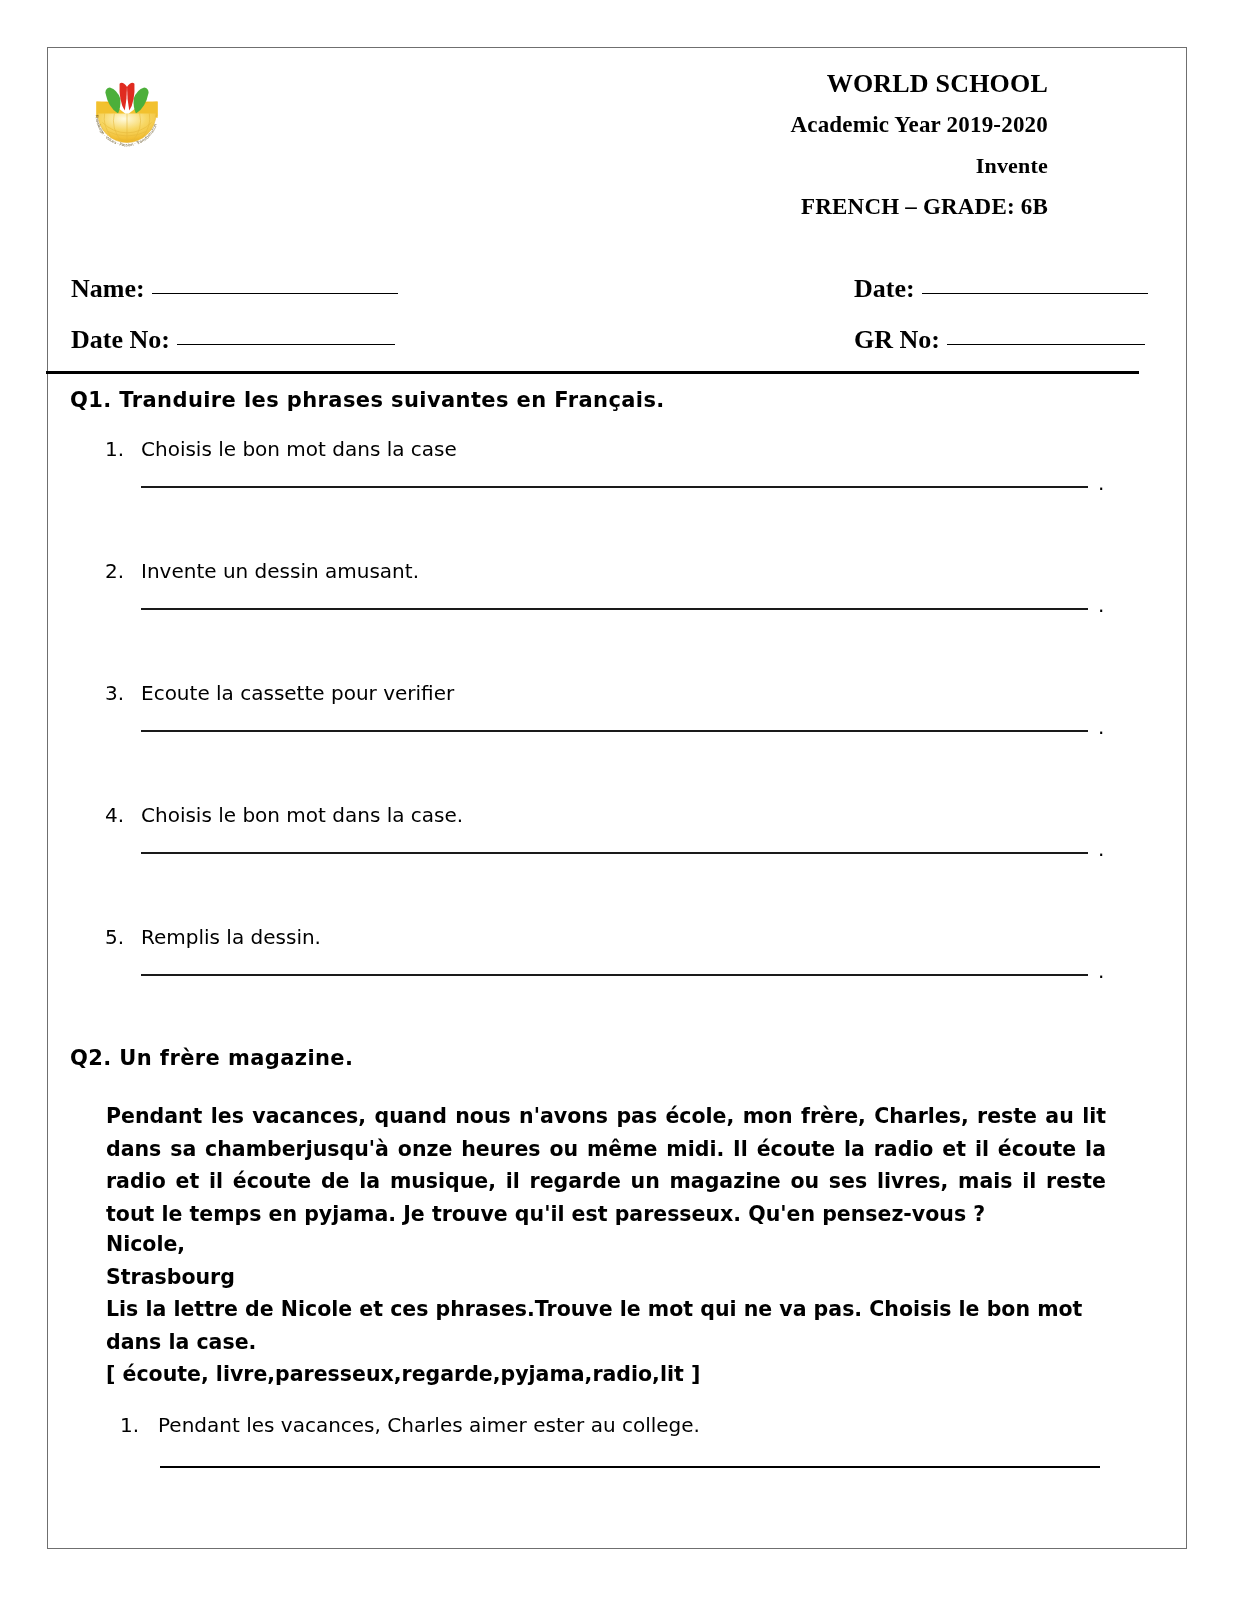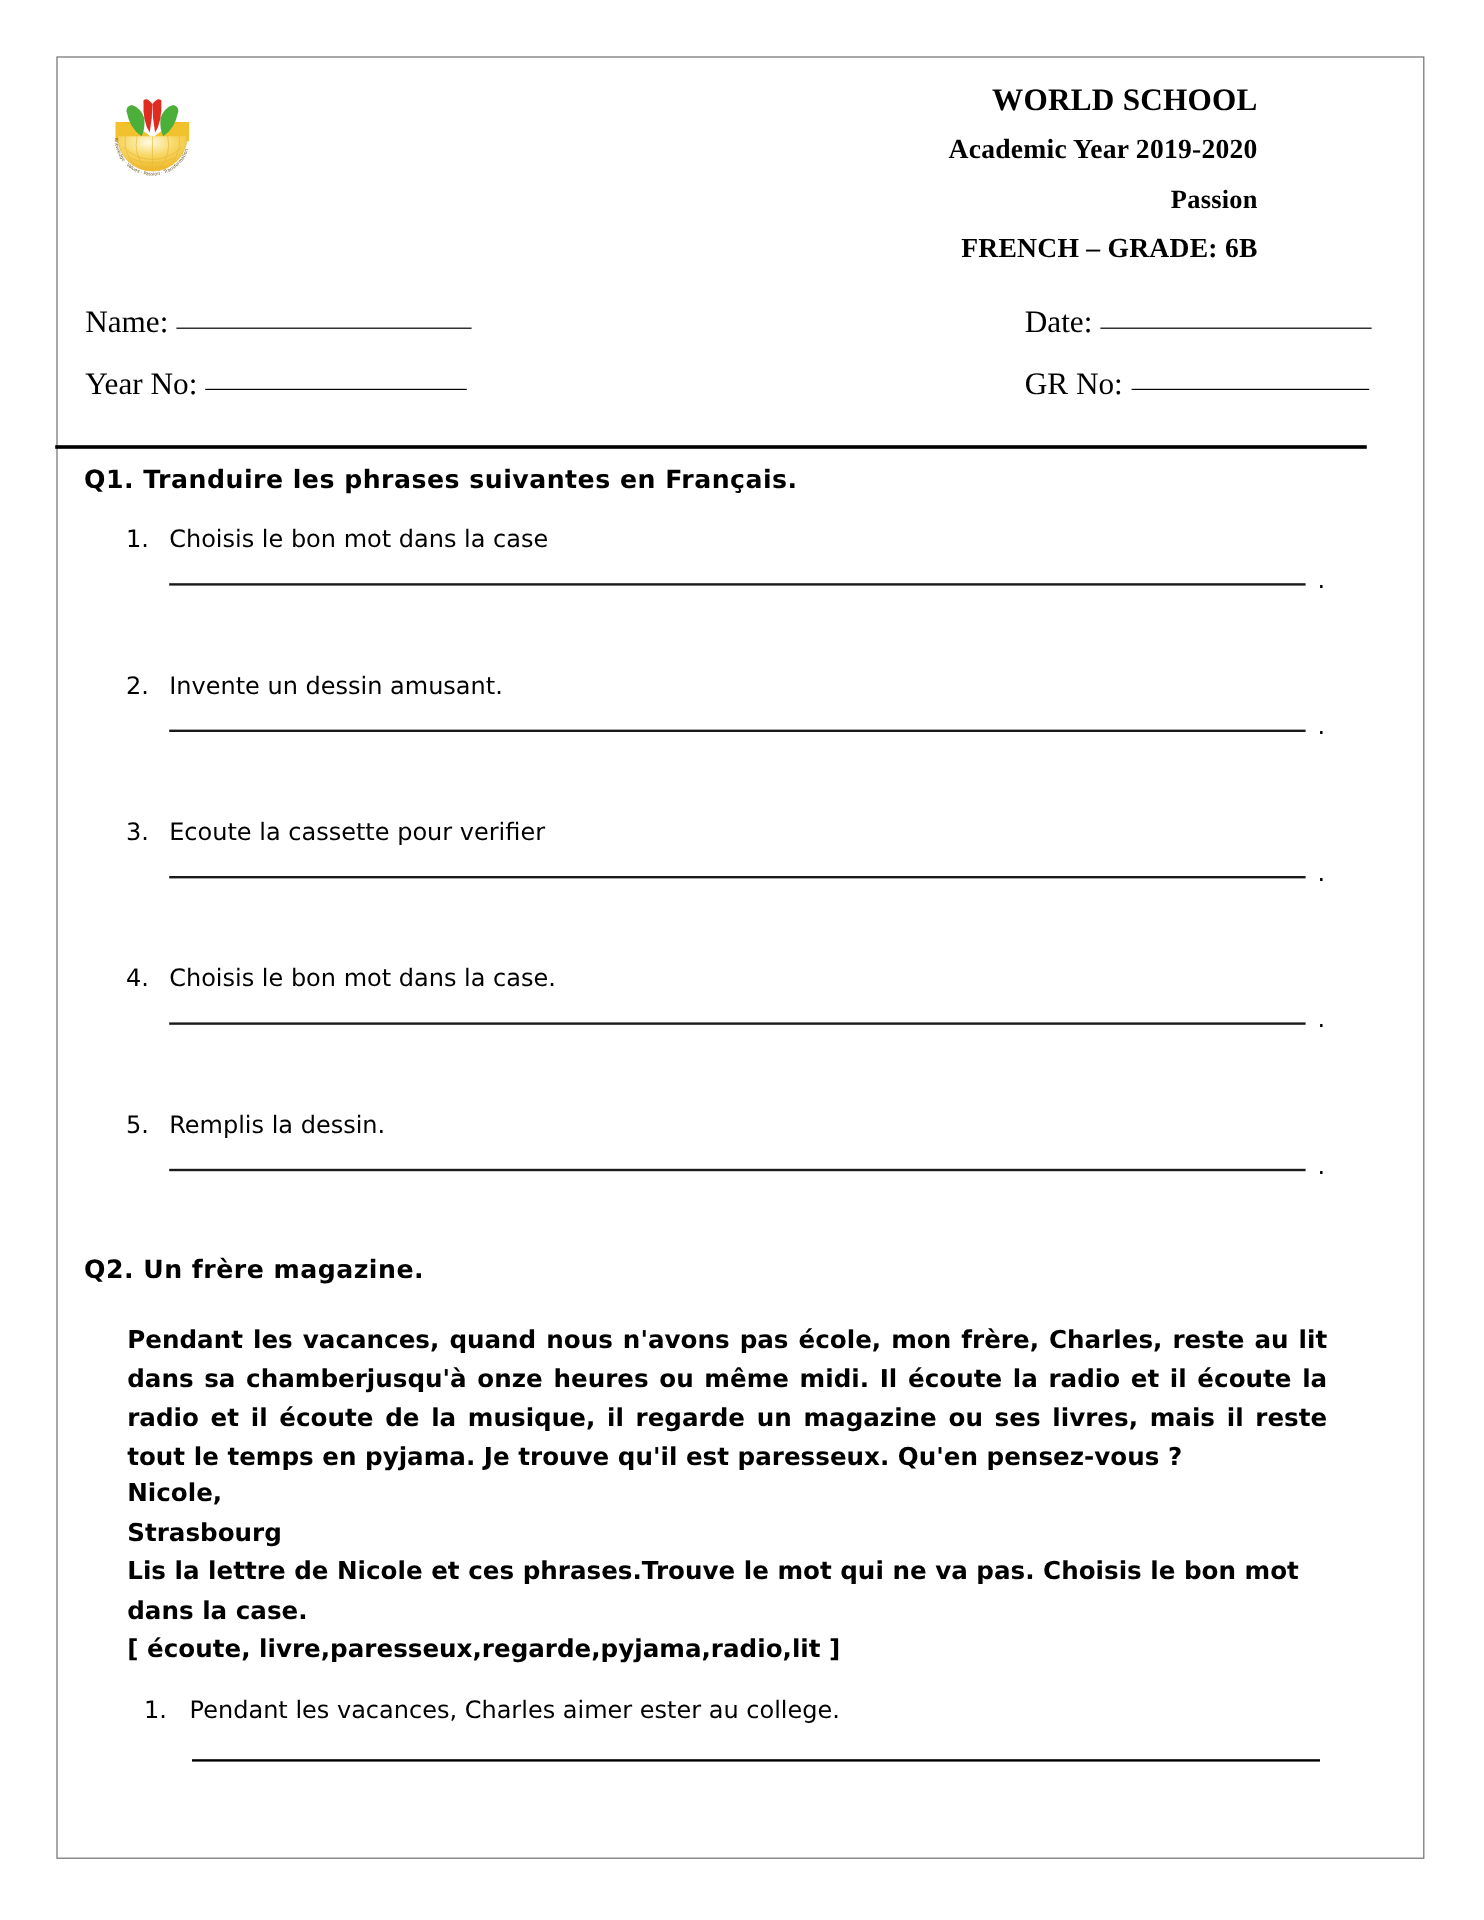--- a/index.html
+++ b/index.html
@@ -57,22 +57,23 @@
   }
   .t1 { font-size: 26px; line-height: 32px; margin-bottom: 10px; }
   .t2 { font-size: 23px; line-height: 30px; margin-bottom: 12px; }
   .t3 { font-size: 22px; line-height: 28px; margin-bottom: 12px; }
   .t4 { font-size: 23px; line-height: 30px; }
 
   
   .fields {
     position: absolute;
     left: 0;
-    top: 200px;
+    top: 220px;
     width: 100%;
+    font-weight: bold;
   }
   .field-row {
     position: relative;
     height: 51px;
   }
   .field {
     position: absolute;
     font-size: 26px;
     line-height: 30px;
     white-space: nowrap;
@@ -307,36 +308,36 @@
         <text font-size="5.2" fill="#6B5A2E" font-family="DejaVu Sans, sans-serif">
           <textPath href="#tagPath">Knowledge · Values · Passion · Transformation</textPath>
         </text>
         <path id="tagPath" d="M13 52 A42 42 0 0 0 97 52" fill="none"></path>
       </svg>
     </div>
 
     <div class="header-titles">
       <div class="title-line t1">WORLD SCHOOL</div>
       <div class="title-line t2">Academic Year 2019-2020</div>
-      <div class="title-line t3">Passion</div>
+      <div class="title-line t3">Invente</div>
       <div class="title-line t4">FRENCH – GRADE: 6B</div>
     </div>
 
     <div class="fields">
       <div class="field-row">
         <div class="field f-name">
           <span class="lbl">Name:</span><span class="rule"></span>
         </div>
         <div class="field f-date">
           <span class="lbl">Date:</span><span class="rule"></span>
         </div>
       </div>
       <div class="field-row">
         <div class="field f-roll">
-          <span class="lbl">Year No:</span><span class="rule"></span>
+          <span class="lbl">Date No:</span><span class="rule"></span>
         </div>
         <div class="field f-gr">
           <span class="lbl">GR No:</span><span class="rule"></span>
         </div>
       </div>
     </div>
 
     <div class="header-divider"></div>
   </div>
 

